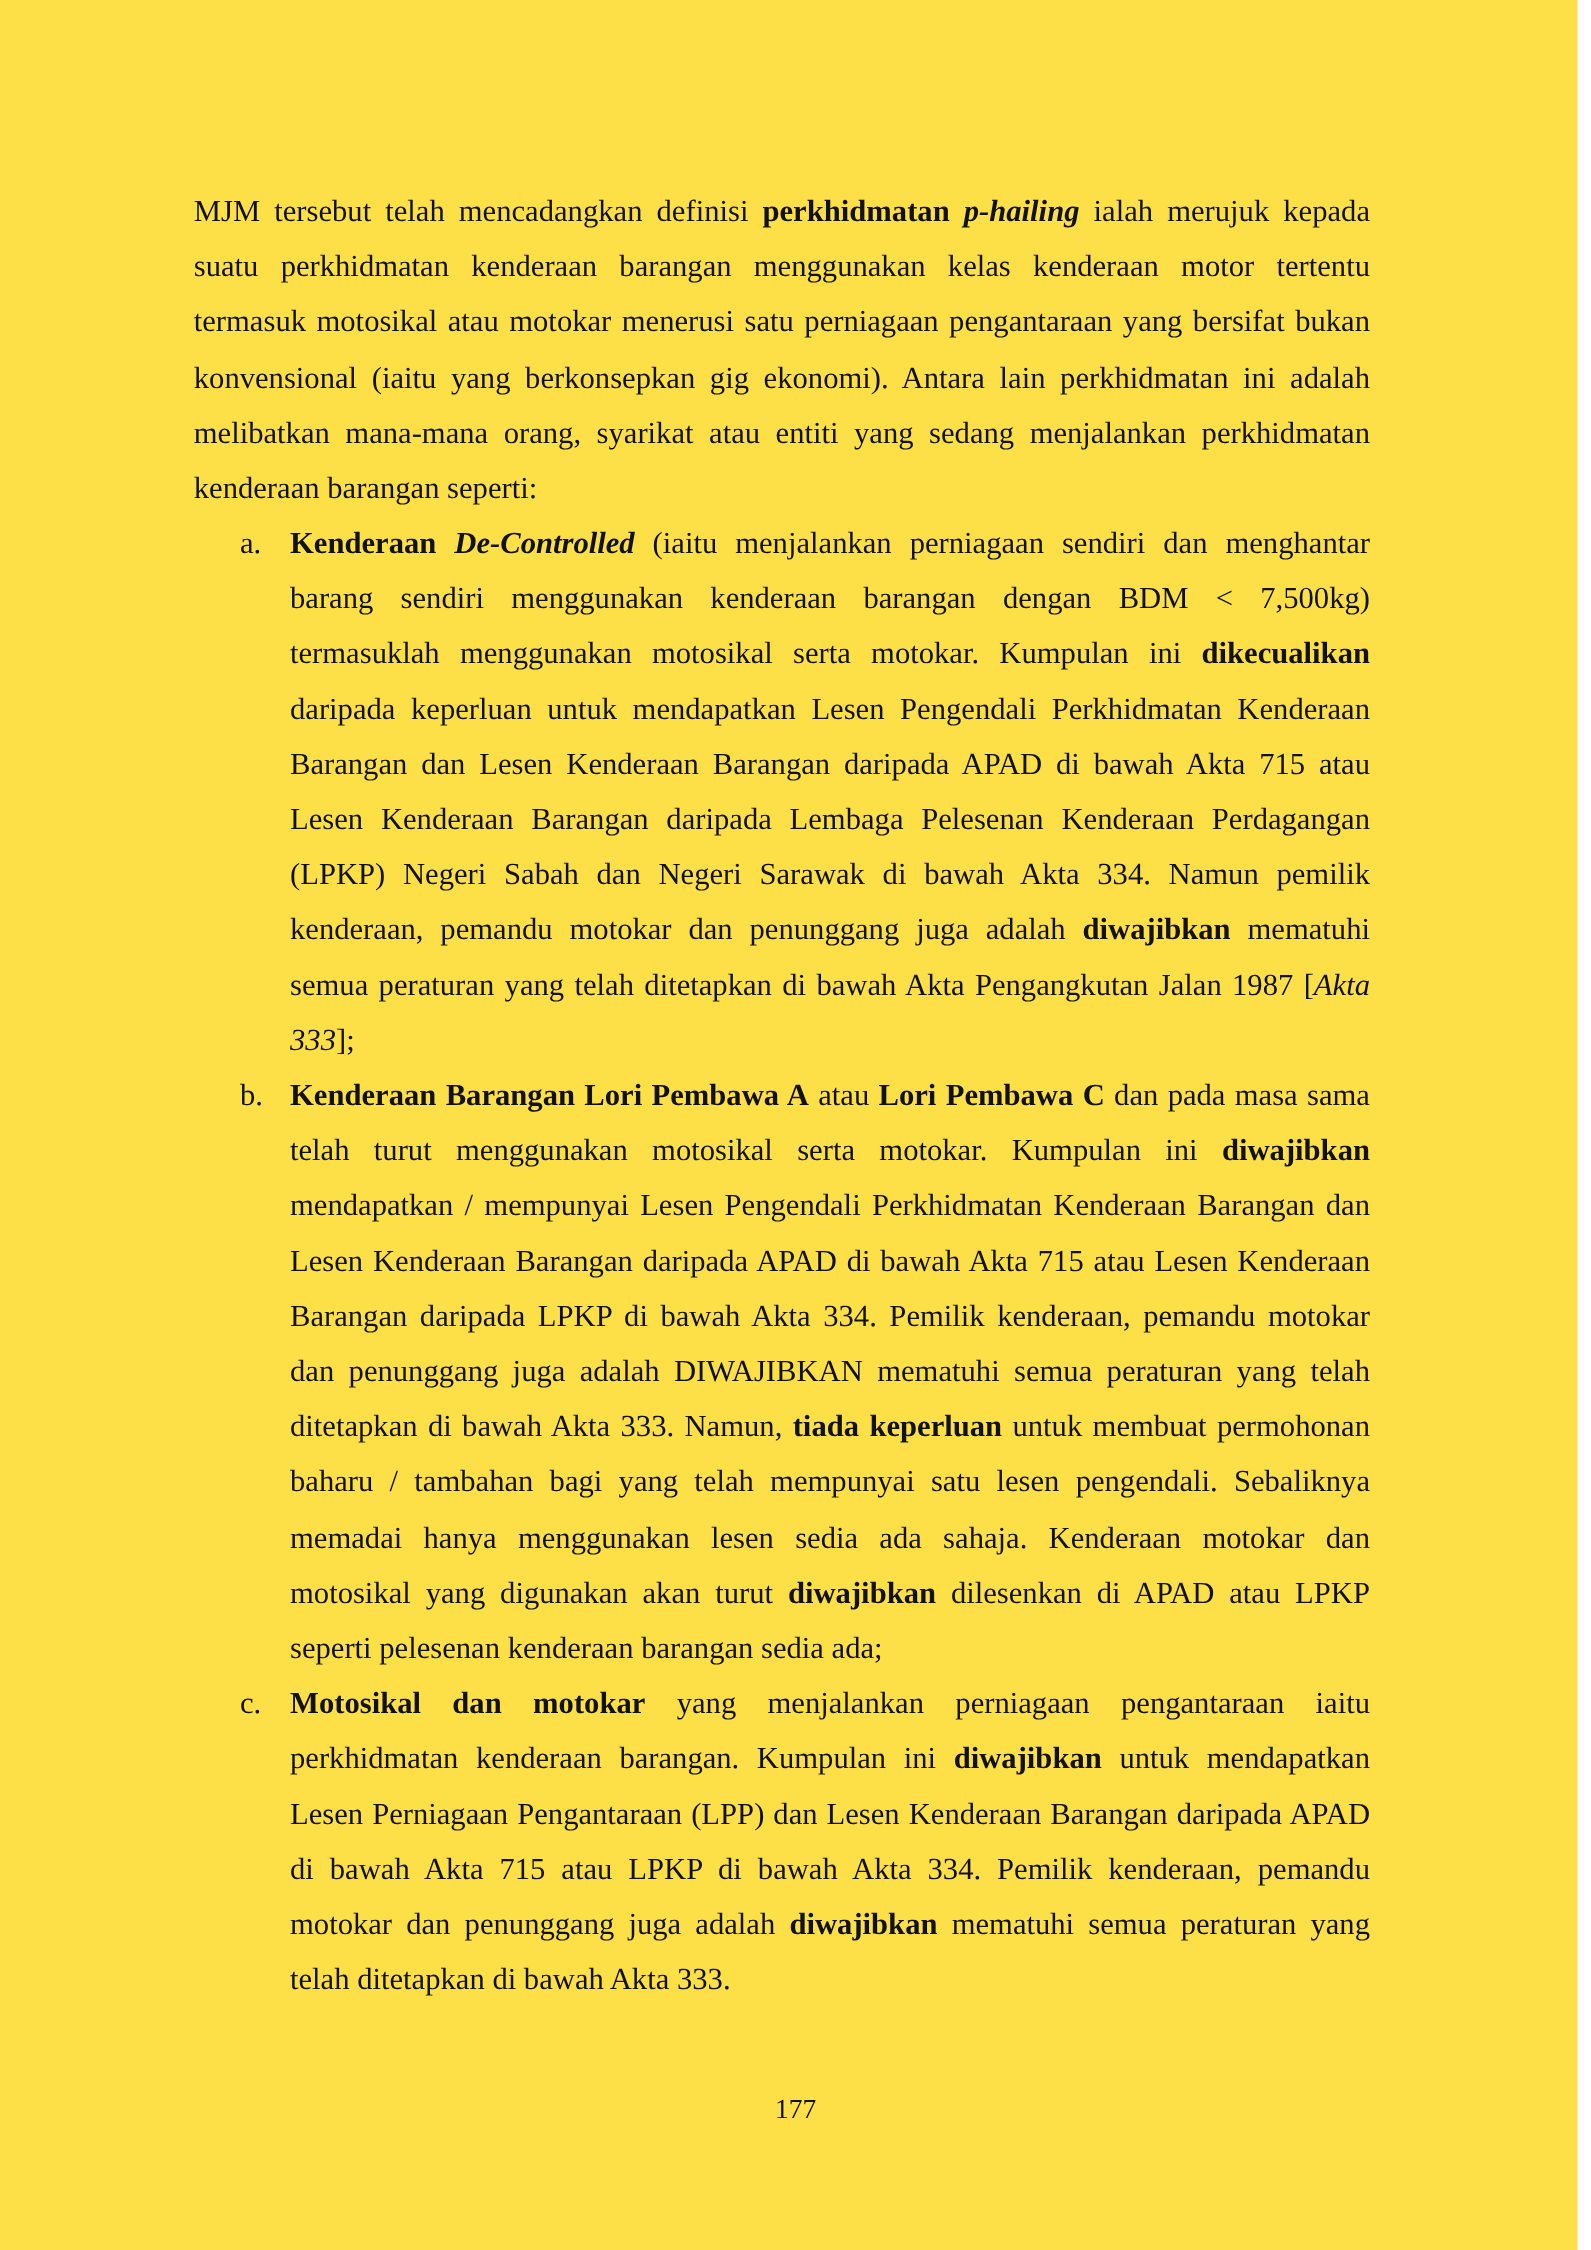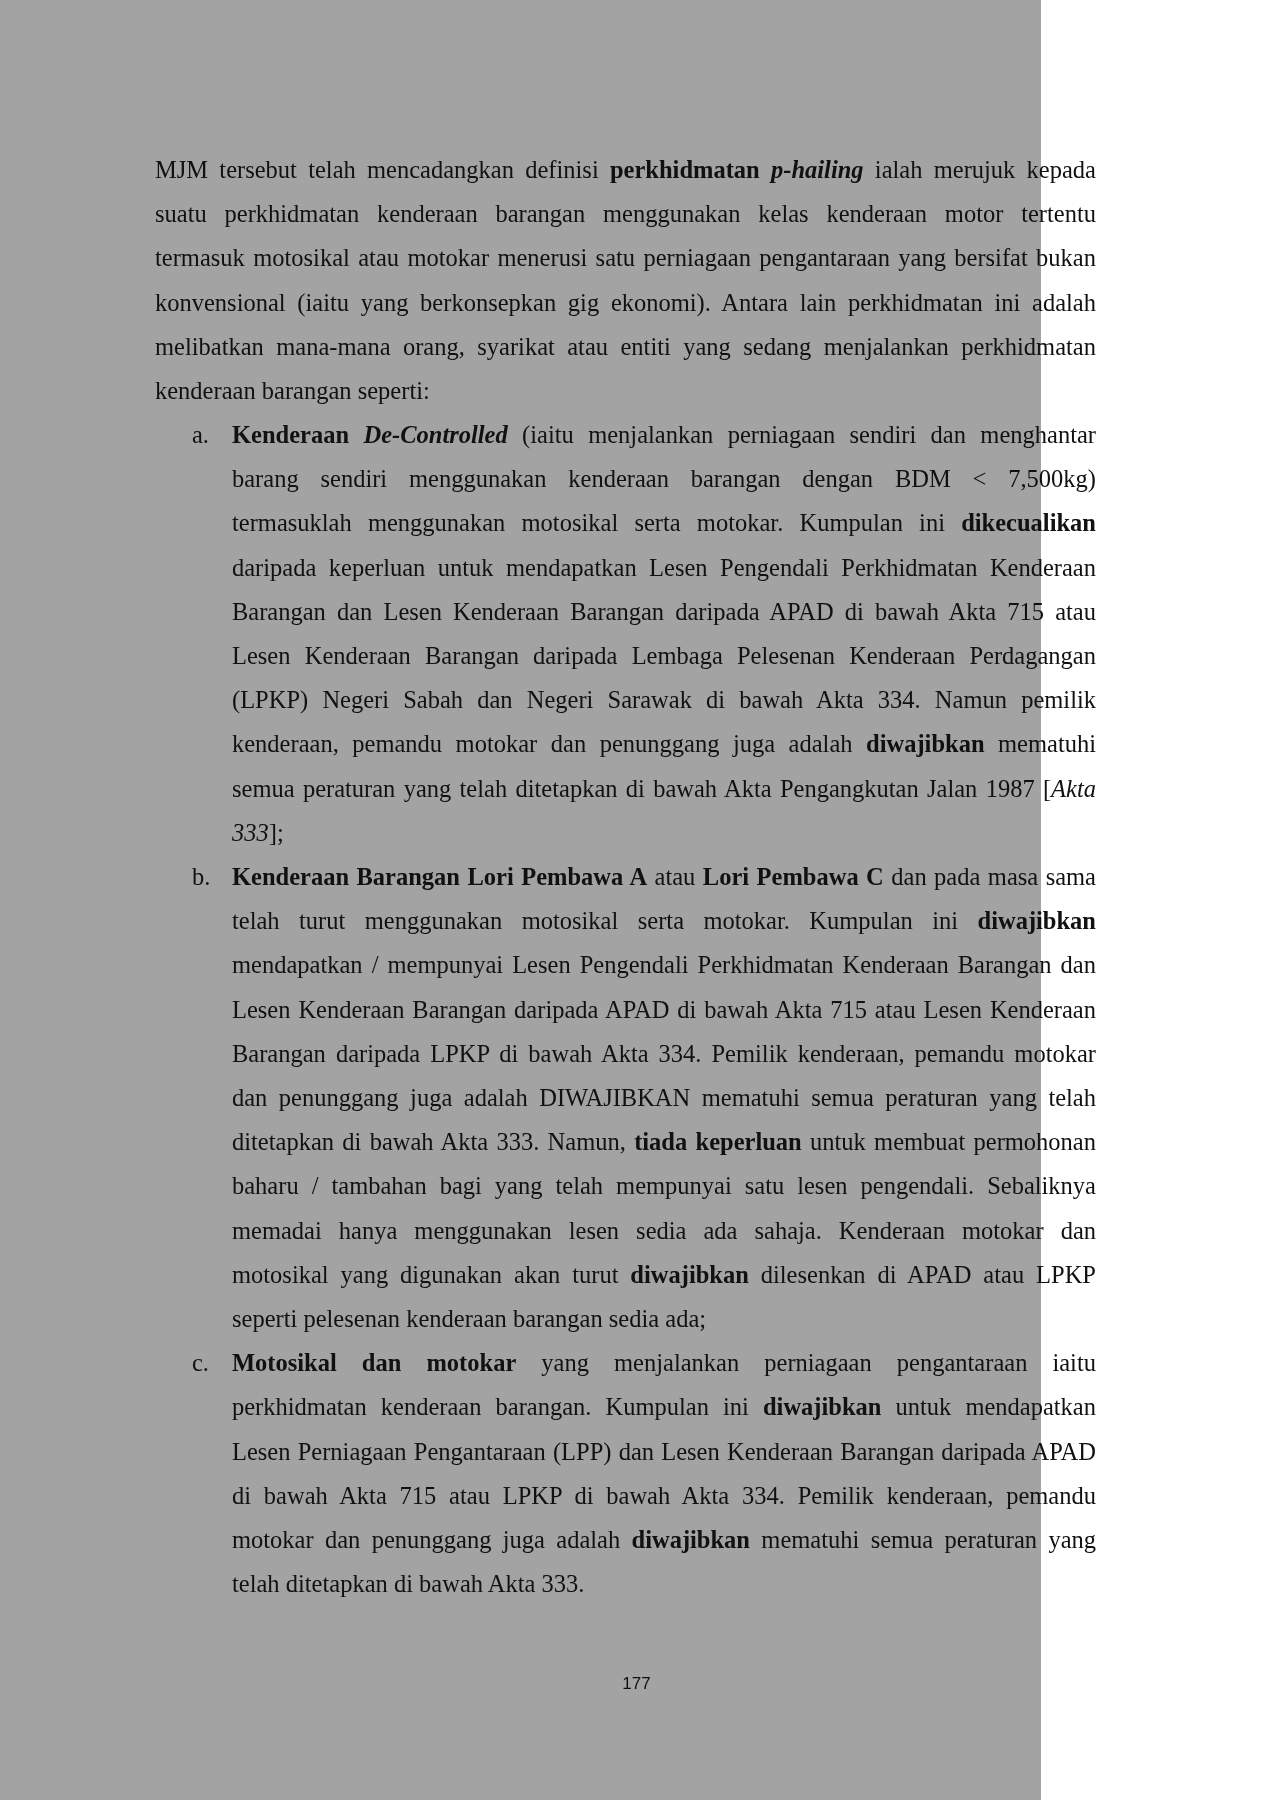--- a/index.html
+++ b/index.html
@@ -1,18 +1,18 @@
 <!DOCTYPE html>
 <html><head>
 <meta charset="utf-8">
 <style>
   html, body { margin: 0; padding: 0; background: #ffffff; }
   body { width: 1273px; height: 1800px; position: relative; overflow: hidden; }
   .page {
-    position: absolute; left: 0; top: 0; width: 1041px; height: 1800px; background: #a3a3a3;
+    position: absolute; left: 0; top: 0; width: 1262px; height: 1800px; background: #fde047;
     color: #111;
   }
   .text {
     font-family: "Liberation Serif", serif;
     font-size: 24.5px;
     line-height: 44.2px;
     text-align: justify;
     color: #111;
   }
   .intro {
@@ -23,21 +23,21 @@
     margin: 0; padding: 0; list-style: none;
   }
   .list-item {
     position: relative; padding-left: 77px;
   }
   .marker {
     position: absolute; left: 37px; top: 0;
   }
   .page-number {
     position: absolute; left: 0; width: 1273px; top: 1674px; text-align: center;
-    font-family: Liberation Sans, sans-serif; font-size: 17px; color: #111;
+    font-family: Liberation Serif, serif; font-size: 22px; color: #111;
   }
 </style>
 </head>
 <body>
 
 <div class="page">
   <p class="text intro" style="margin:0;">MJM tersebut telah mencadangkan definisi <span style="font-weight: bold;">perkhidmatan </span><span style="font-weight: bold; font-style: italic;">p-hailing</span> ialah merujuk kepada suatu perkhidmatan kenderaan barangan menggunakan kelas kenderaan motor tertentu termasuk motosikal atau motokar menerusi satu perniagaan pengantaraan yang bersifat bukan konvensional (iaitu yang berkonsepkan gig ekonomi). Antara lain perkhidmatan ini adalah melibatkan mana-mana orang, syarikat atau entiti yang sedang menjalankan perkhidmatan kenderaan barangan seperti:</p>
 
   <ol class="text list">
     <li class="list-item">

